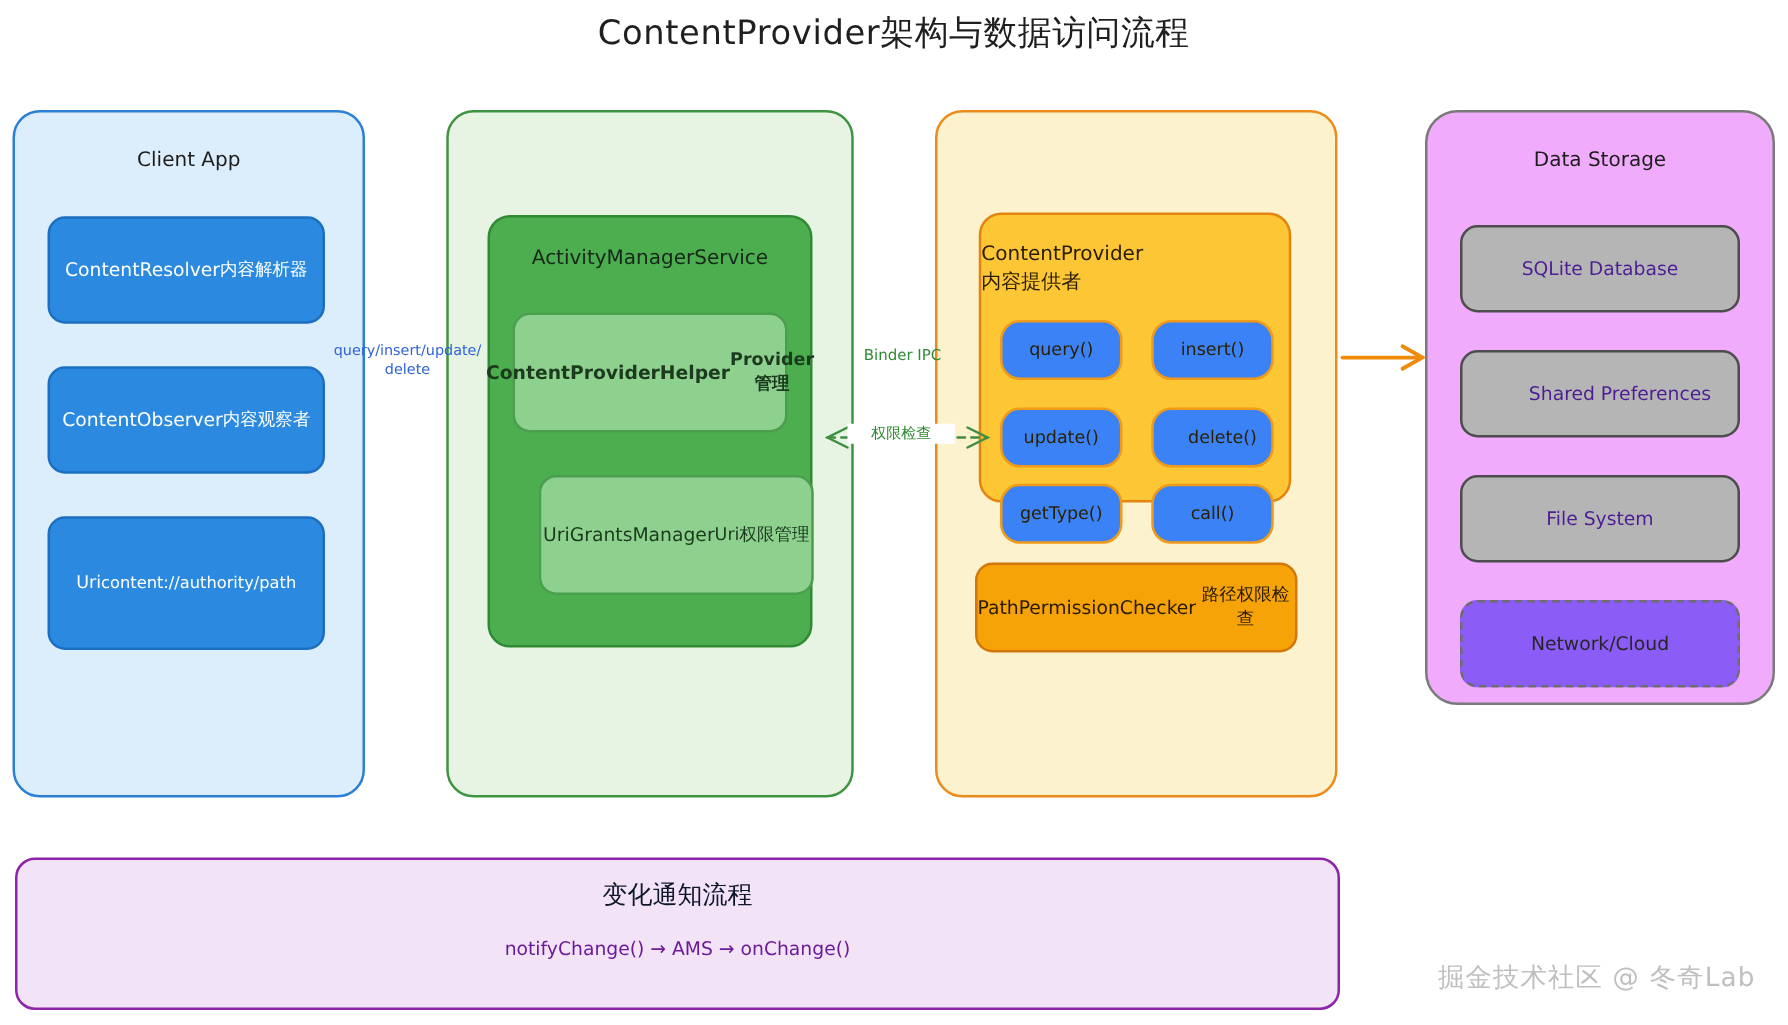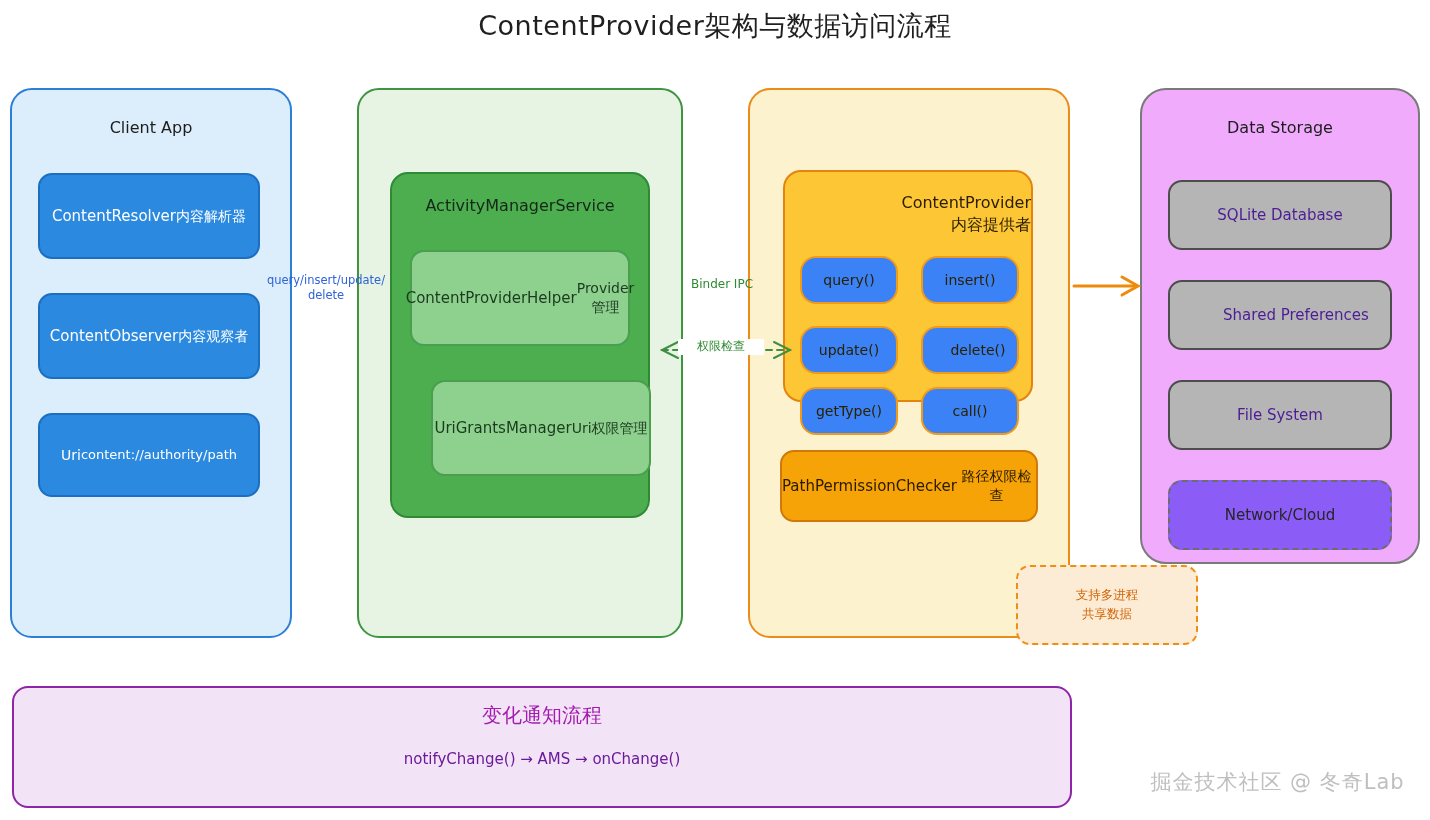--- a/index.html
+++ b/index.html
@@ -51,49 +51,49 @@
   .card .l2 { font-size: 14px; }
   .card .l3 { font-size: 13px; }
 
   
   .blue-card {
     left: 38px; width: 222px;
     background: #2b8ae0; border-color: #1c6fc0; color: #ffffff;
   }
   #cr-card { top: 173px; height: 86px; }
   #co-card { top: 293px; height: 86px; }
-  #uri-card{ top: 413px; height: 84px; }
+  #uri-card{ top: 413px; height: 107px; }
 
   
   #ams-box {
     left: 390px; top: 172px; width: 260px; height: 346px;
     background: #4cae4f; border-color: #2f8a33; border-radius: 18px;
     border-width: 2px; border-style: solid; position: absolute;
   }
   #ams-box .hdr {
     position: absolute; left: 0; top: 22px; width: 100%;
     text-align: center; font-size: 16px; color: #16281a;
   }
   .green-sub {
     left: 448px; width: 146px;
     background: #8ed18f; border-color: #4a9e4e; color: #1c3a1e;
   }
-  #cph-card { top: 250px; height: 96px; left: 410px; width: 220px; }
+  #cph-card { top: 250px; height: 96px; left: 410px; width: 220px; font-weight: bold; }
   #ugm-card { top: 380px; height: 96px; left: 431px; width: 220px; }
 
   
   #cp-box {
     position: absolute;
     left: 783px; top: 170px; width: 250px; height: 232px;
     background: #fcc635; border-color: #e4830f; border-radius: 18px;
     border-width: 2px; border-style: solid;
   }
   #cp-box .hdr {
     position: absolute; left: 0; top: 20px; width: 100%;
-    text-align: right; font-size: 16px; color: #2a1d03; line-height: 1.4;
+    text-align: left; font-size: 16px; color: #2a1d03; line-height: 1.4;
   }
   .method {
     width: 98px; height: 48px;
     background: #3b82f6; border-color: #f09a1a; color: #2b2000;
     font-size: 14px; border-radius: 16px;
   }
   #m-query  { left: 800px;  top: 256px; }
   #m-insert { left: 921px;  top: 256px; }
   #m-update { left: 800px;  top: 326px; }
   #m-delete { left: 921px;  top: 326px; padding-left: 16px; }
@@ -149,21 +149,21 @@
   #arrow-perm { left: 652px; top: 336px; }
   #arrow-store { left: 1072px; top: 272px; }
 
   
   #notify-panel {
     position: absolute; left: 12px; top: 686px; width: 1060px; height: 122px;
     background: #f3e3f7; border: 2px solid #8e24aa; border-radius: 16px;
   }
   #notify-panel .pt {
     position: absolute; left: 0; top: 14px; width: 100%;
-    text-align: center; font-size: 20px; color: #a21caf;
+    text-align: center; font-size: 20px; color: #0f172a;
   }
   #notify-panel .pf {
     position: absolute; left: 0; top: 62px; width: 100%;
     text-align: center; font-size: 15px; color: #6a1b9a;
   }
 
   #watermark {
     position: absolute; left: 1130px; top: 768px; width: 295px;
     text-align: center; font-size: 21px; color: #bfbfbf; letter-spacing: 1px;
   }
@@ -268,26 +268,20 @@
   </svg>
   <div class="conn-label" id="lbl-perm">权限检查</div>
 
   <svg class="arrow-svg" id="arrow-store" width="74" height="28" viewBox="0 0 74 28">
     <g stroke="#ee8b0a" stroke-width="3" fill="none" stroke-linecap="round">
       <path d="M2 14 L62 14"></path>
       <path d="M50 5 L66 14 L50 23"></path>
     </g>
   </svg>
 
-  <div id="note-box">
-    <div>
-      <div>支持多进程</div>
-      <div>共享数据</div>
-    </div>
-  </div>
 
   <div id="notify-panel">
     <div class="pt">变化通知流程</div>
     <div class="pf">notifyChange() → AMS → onChange()</div>
   </div>
 
   <div id="watermark">掘金技术社区 @ 冬奇Lab</div>
 
 </div>
 

